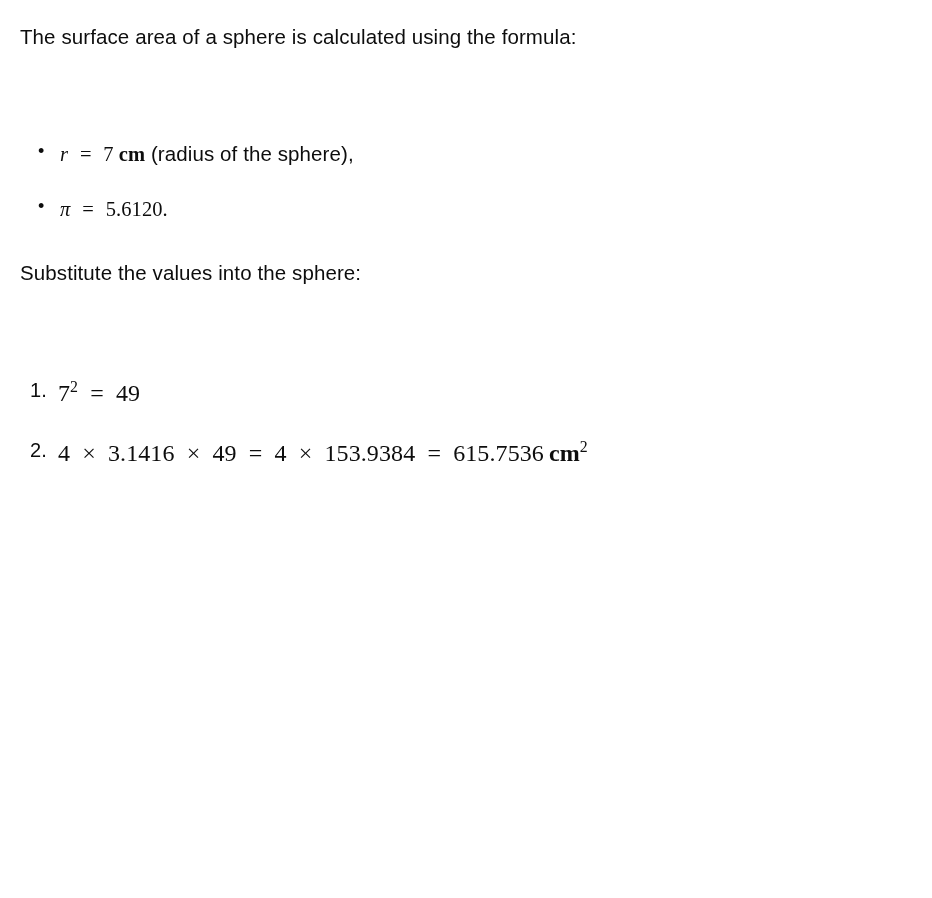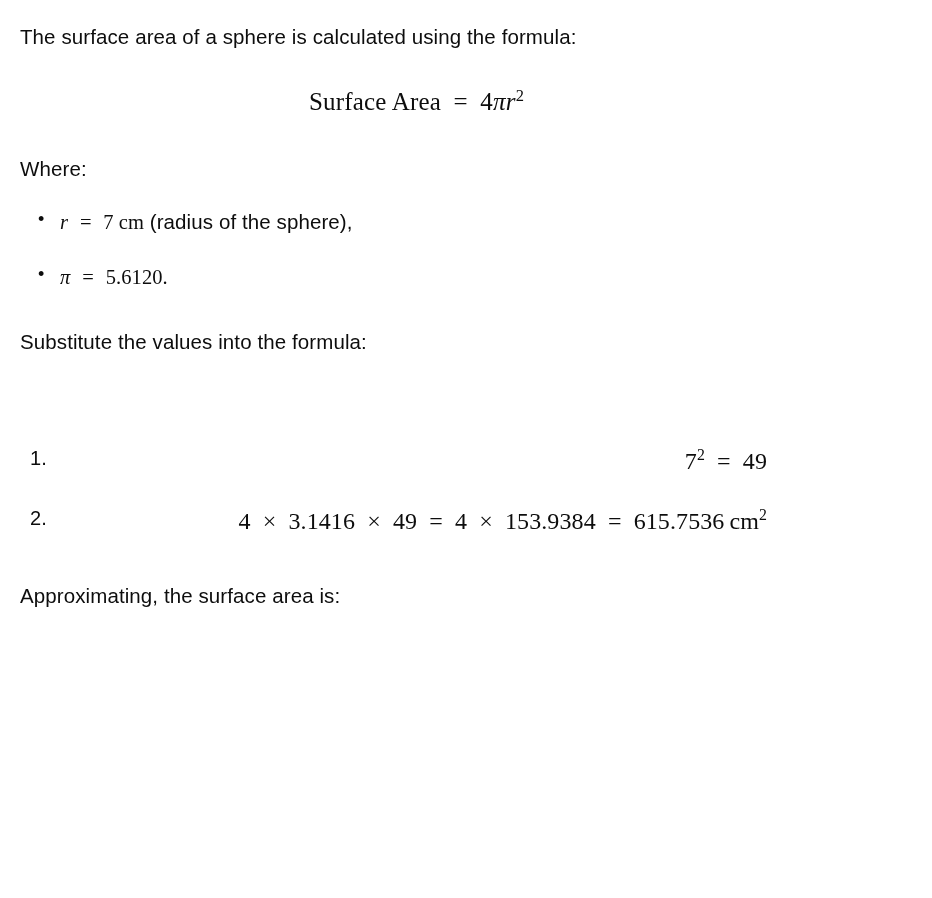--- a/index.html
+++ b/index.html
@@ -56,20 +56,21 @@
     font-size: 0.66em;
     vertical-align: super;
     line-height: 0;
     font-style: normal;
   }
   .eqsp { margin: 0 6px; }
   .unit {
     font-family: "Liberation Serif", serif;
     font-style: normal;
     margin-left: 5px;
+    font-weight: bold;
   }
 
   
   ul.bullets {
     margin: 0;
     padding: 0 0 0 40px;
     list-style: none;
   }
   ul.bullets li {
     position: relative;
@@ -86,30 +87,29 @@
     font-size: 18px;
     color: #0d0d0d;
   }
 
   
   ol.steps {
     margin: 0;
     padding: 0 0 0 38px;
     list-style: none;
     counter-reset: stepc;
-    text-align: right;
   }
   ol.steps li {
     position: relative;
     font-size: 21px;
     line-height: 1.5;
     margin-bottom: 24px;
     counter-increment: stepc;
   }
-  ol.steps li:last-child { margin-bottom: 8px; }
+  ol.steps li:last-child { margin-bottom: 0; }
   ol.steps li::before {
     content: counter(stepc) ".";
     position: absolute;
     left: -28px;
     top: 0;
     font-family: "Liberation Sans", sans-serif;
     font-size: 20px;
     color: #0d0d0d;
   }
   .mathline {
@@ -124,51 +124,43 @@
 <body>
 
 <div class="page">
 
   <div class="prose">
 
     <p class="para">The surface area of a sphere is calculated using the formula:</p>
 
     <div class="gap-md"></div>
 
-    <div class="math-display">
-      <span class="shift-right center-pad-1">
-        <span class="mserif">Surface Area</span>
-        <span class="mop eqsp">=</span>
-        <span class="mn">4</span><span class="mi">π</span><span class="mi">r</span><sup class="exp">2</sup>
-      </span>
-    </div>
-
-    <div class="gap-lg"></div>
-
-    <p class="para">Where:</p>
+
+    <div class="gap-lg"></div>
+
 
     <div class="gap-sm"></div>
 
     <ul class="bullets">
       <li>
         <span class="mi">r</span>
         <span class="mop eqsp">=</span>
         <span class="mn">7</span><span class="unit">cm</span>
         <span>(radius of the sphere),</span>
       </li>
       <li>
         <span class="mi">π</span>
         <span class="mop eqsp">=</span>
         <span class="mn">5.6120.</span>
       </li>
     </ul>
 
     <div class="gap-lg"></div>
 
-    <p class="para">Substitute the values into the formula:</p>
+    <p class="para">Substitute the values into the sphere:</p>
 
     <div class="gap-md"></div>
 
 
     <div class="gap-lg"></div>
 
 
     <div class="gap-sm"></div>
 
     <ol class="steps">
@@ -191,19 +183,18 @@
           <span class="mop eqsp">×</span>
           <span class="mn">153.9384</span>
           <span class="mop eqsp">=</span>
           <span class="mn">615.7536</span><span class="unit">cm</span><sup class="exp">2</sup>
         </span>
       </li>
     </ol>
 
     <div class="gap-lg"></div>
 
-    <p class="para">Approximating, the surface area is:</p>
 
     <div class="gap-md"></div>
 
 
   </div>
 </div>
 
 </body></html>

